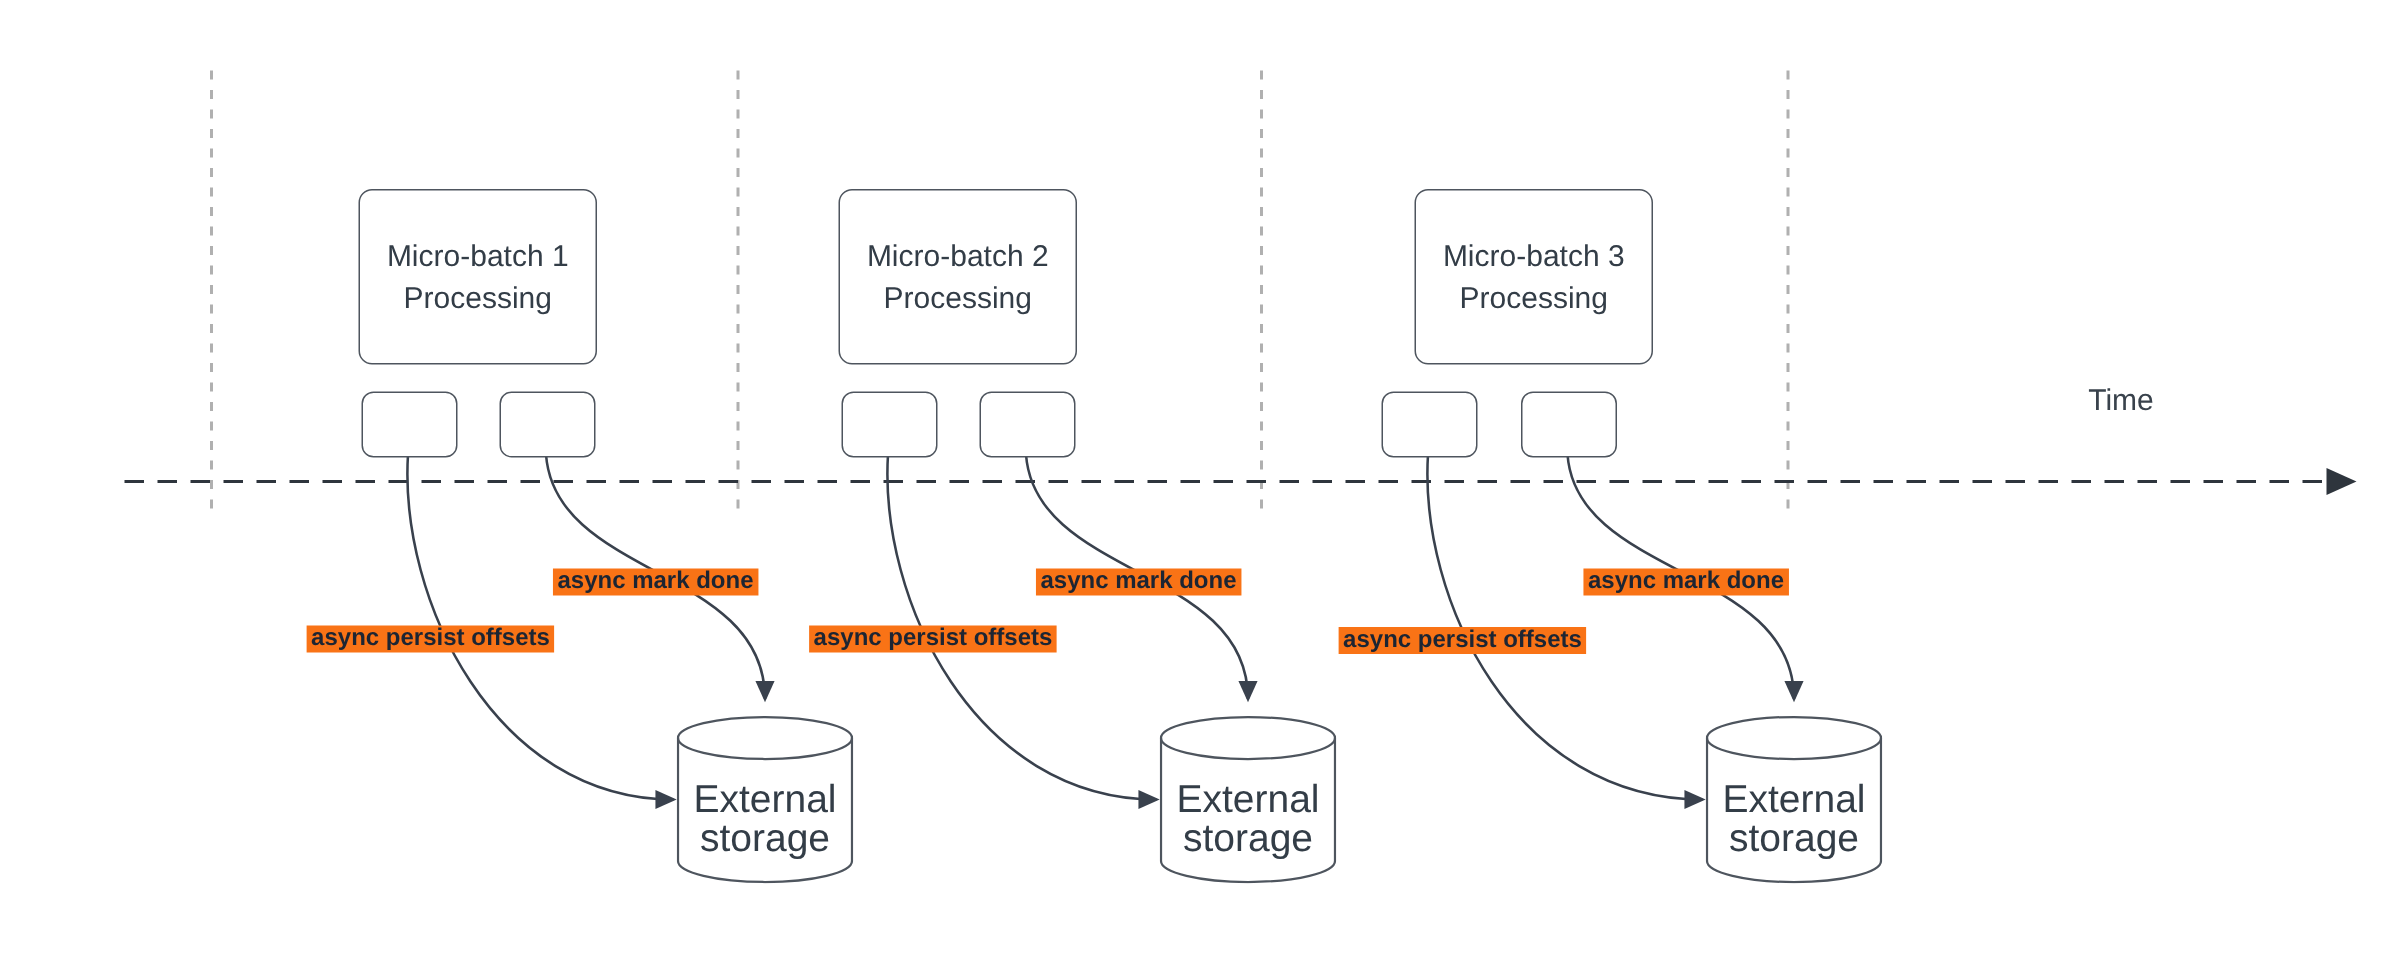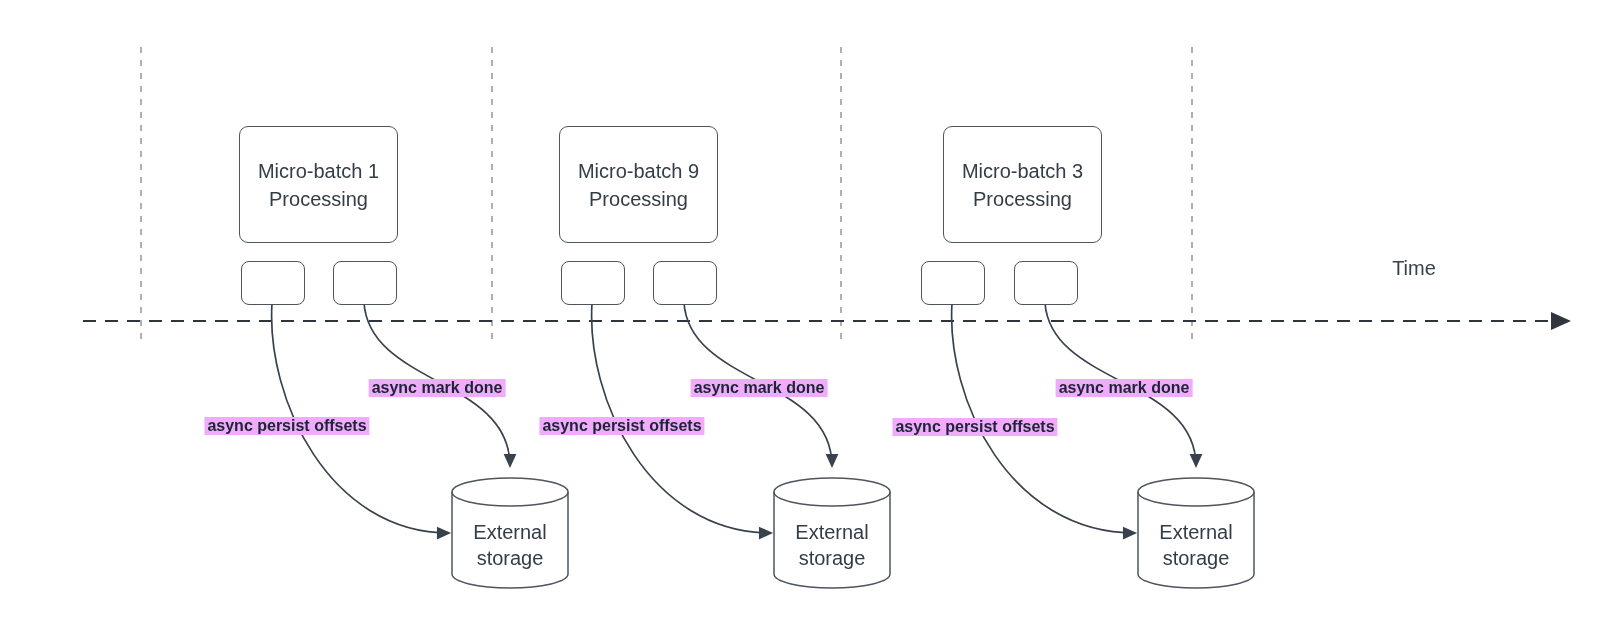--- a/index.html
+++ b/index.html
@@ -29,26 +29,26 @@
     background:#ffffff;
   }
   .cylinder{
     position:absolute;
     width:118px;height:112px;
   }
   .cylinder svg{position:absolute;left:0;top:0;}
   .cylinder .cyl-text{
     position:absolute;left:0;top:24px;right:0;bottom:0;
     display:flex;flex-direction:column;align-items:center;justify-content:center;
-    font-size:20px;line-height:26px;color:#333d47;text-align:center;
+    font-size:26px;line-height:26px;color:#333d47;text-align:center;
   }
   .edge-label{
     position:absolute;
     transform:translate(-50%,-50%);
-    background:#f0abfc;
+    background:#f97316;
     padding:0 3px;
     font-size:16px;font-weight:bold;color:#1c2533;
     white-space:nowrap;
   }
   .time-label{
     position:absolute;
     transform:translate(-50%,-50%);
     font-size:20px;color:#39424c;
     white-space:nowrap;
   }
@@ -100,21 +100,21 @@
     <div class="cyl-text">
       <span>External</span>
       <span>storage</span>
     </div>
   </div>
 
   <div class="edge-label" style="left:287px;top:426px;">async persist offsets</div>
   <div class="edge-label" style="left:437px;top:388px;">async mark done</div>
 
   <div class="batch-box" style="left:559px;top:126px;">
-    <span>Micro-batch 9</span>
+    <span>Micro-batch 2</span>
     <span>Processing</span>
   </div>
   <div class="mini-box" style="left:561px;top:261px;"></div>
   <div class="mini-box" style="left:653px;top:261px;"></div>
 
   <div class="cylinder" style="left:773px;top:477px;">
     <svg width="118" height="112" viewBox="0 0 118 112">
       <path d="M1,15 A58,14 0 0 1 117,15 L117,97 A58,14 0 0 1 1,97 Z" fill="#ffffff" stroke="#4e555e" stroke-width="1.5"></path>
       <path d="M1,15 A58,14 0 0 0 117,15" fill="none" stroke="#4e555e" stroke-width="1.5"></path>
     </svg>

